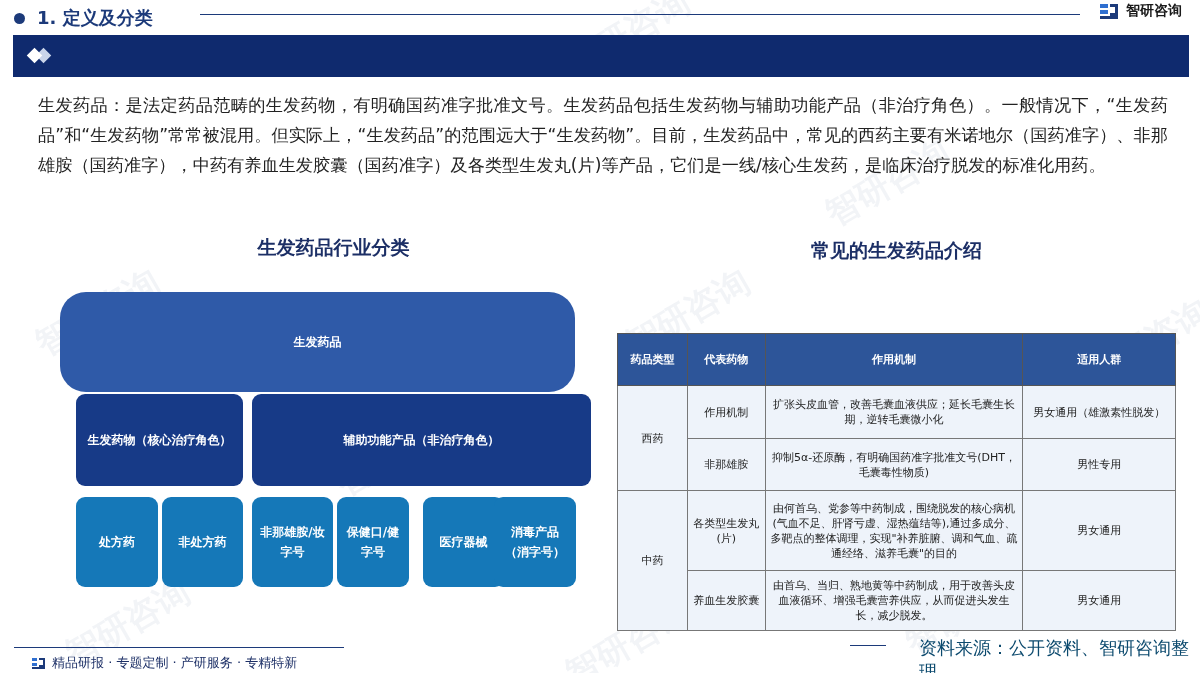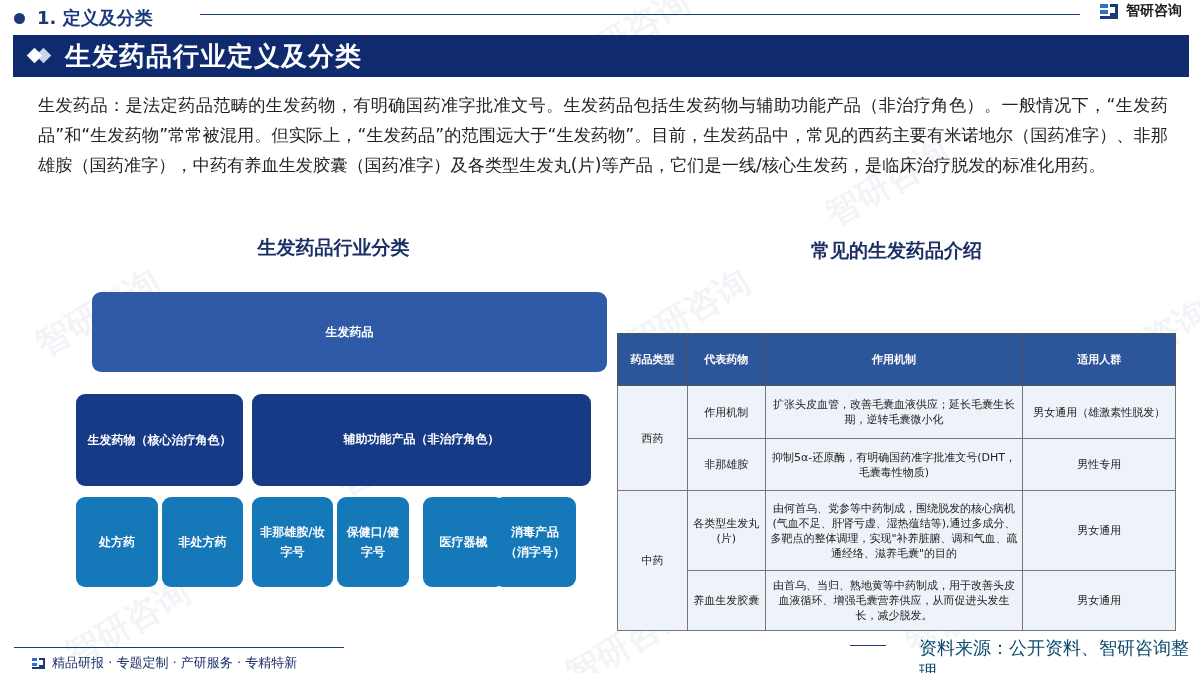--- a/index.html
+++ b/index.html
@@ -75,31 +75,30 @@
       <span class="b4"></span>
   </span>
   <span class="brand-name">智研咨询</span>
 </div>
 
 <div class="banner">
   <span class="banner-icon">
       <span class="d2"></span>
       <span class="d1"></span>
     </span>
-  <span class="banner-title">生发药品行业定义及分类</span>
 </div>
 
 <p class="intro">生发药品：是法定药品范畴的生发药物，有明确国药准字批准文号。生发药品包括生发药物与辅助功能产品（非治疗角色）。一般情况下，“生发药品”和“生发药物”常常被混用。但实际上，“生发药品”的范围远大于“生发药物”。目前，生发药品中，常见的西药主要有米诺地尔（国药准字）、非那雄胺（国药准字），中药有养血生发胶囊（国药准字）及各类型生发丸(片)等产品，它们是一线/核心生发药，是临床治疗脱发的标准化用药。</p>
 
 <div class="section-title" style="left:76px;top:235px;width:515px;">生发药品行业分类</div>
 
-<div class="cls-box lvl1" style="left:92px;top:292px;width:515px;height:80px;">生发药品</div>
+<div class="cls-box lvl1" style="left:60px;top:292px;width:515px;height:100px;border-radius:26px;">生发药品</div>
 
 <div class="cls-box lvl2" style="left:76px;top:394px;width:167px;height:92px;">生发药物（核心治疗角色）</div>
-<div class="cls-box lvl2" style="left:252px;top:394px;width:339px;height:92px;font-family:Liberation Mono, monospace;">辅助功能产品（非治疗角色）</div>
+<div class="cls-box lvl2" style="left:252px;top:394px;width:339px;height:92px;">辅助功能产品（非治疗角色）</div>
 
 <div class="cls-box lvl3" style="left:76px;top:497px;width:82px;height:90px;">处方药</div>
 <div class="cls-box lvl3" style="left:162px;top:497px;width:81px;height:90px;">非处方药</div>
 <div class="cls-box lvl3" style="left:252px;top:497px;width:81px;height:90px;">非那雄胺/妆字号</div>
 <div class="cls-box lvl3" style="left:337px;top:497px;width:72px;height:90px;">保健口/健字号</div>
 <div class="cls-box lvl3" style="left:423px;top:497px;width:81px;height:90px;">医疗器械</div>
 <div class="cls-box lvl3" style="left:494px;top:497px;width:82px;height:90px;">消毒产品（消字号）</div>
 
 <div class="section-title" style="left:617px;top:238px;width:559px;">常见的生发药品介绍</div>
 

